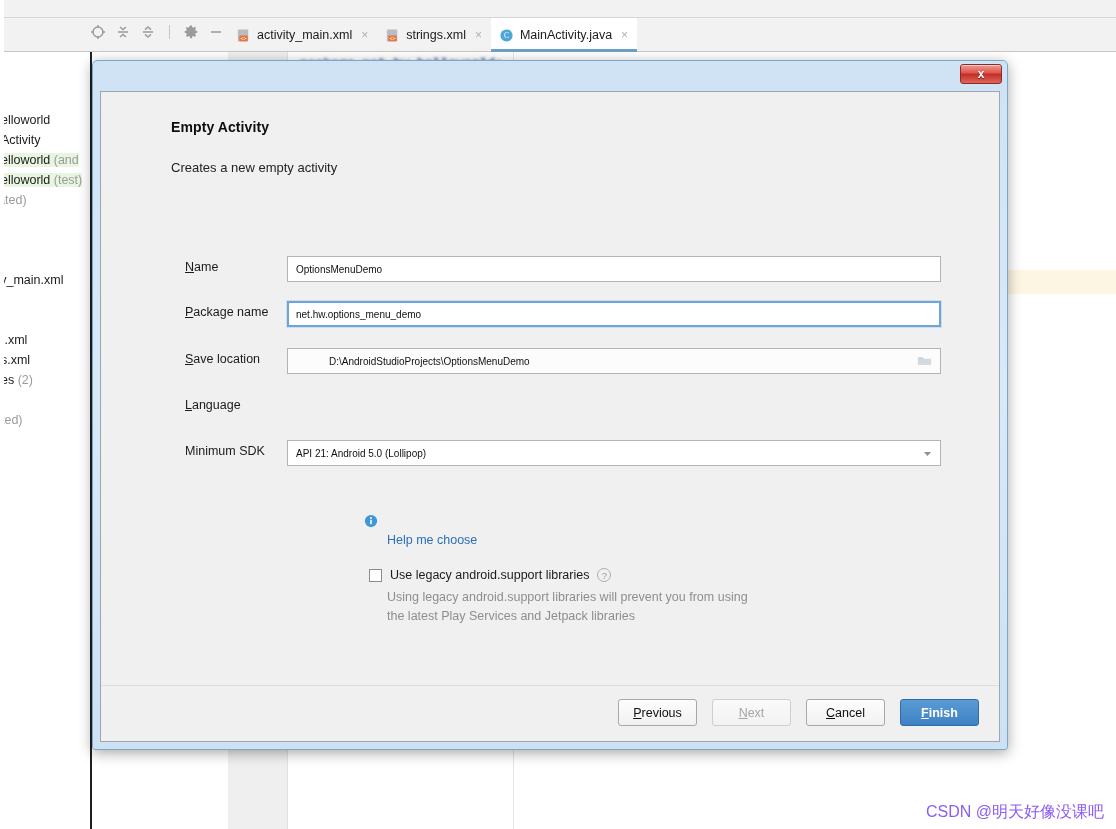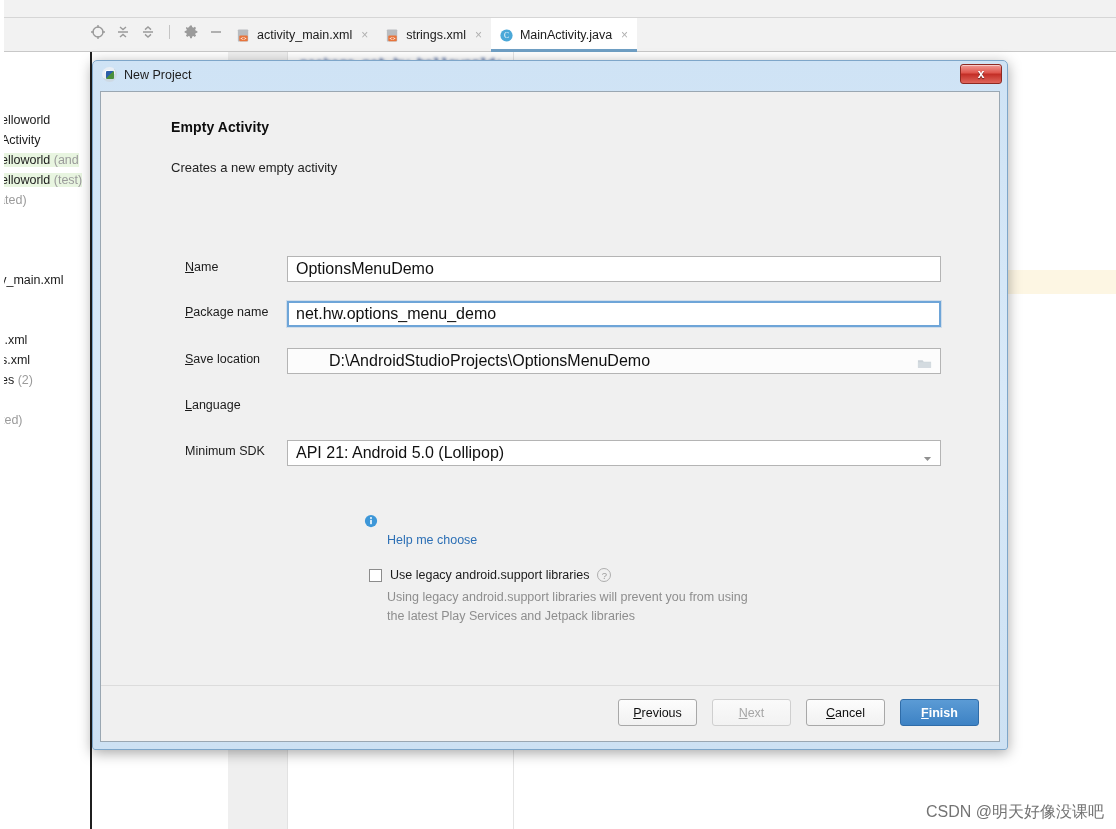--- a/index.html
+++ b/index.html
@@ -157,21 +157,21 @@
   .field-row { position: absolute; left: 84px; height: 20px; }
   .flabel {
     position: absolute; left: 0; top: 4px;
     font-size: 12.5px; color: #1b1b1b; white-space: nowrap;
   }
   .flabel u { text-decoration: underline; }
   .fctrl {
     position: absolute; left: 102px; width: 654px; height: 26px;
     background: #ffffff; border: 1px solid #b4b4b4;
     display: flex; align-items: center; padding: 0 8px;
-    font-size: 16px; color: #101010;
+    font-size: 10px; color: #101010;
   }
   .fctrl.focused {
     border: 2px solid #6ea5d8; padding: 0 7px;
     box-shadow: 0 0 0 1px rgba(110,165,216,.25);
   }
   .fctrl.readonly { background: #fcfcfc; padding-left: 41px; }
   .fctrl .val { flex: 1; white-space: nowrap; overflow: hidden; }
   .browse-ico { width: 15px; height: 12px; opacity: .85; flex: 0 0 15px; }
   .caret { width: 9px; height: 9px; flex: 0 0 9px; opacity: .65; }
   .combo { justify-content: space-between; }
@@ -224,21 +224,21 @@
   .dbtn.disabled { color: #a6a6a6; border-color: #cfcfcf; cursor: default;
     background: linear-gradient(to bottom,#fafafa,#f2f2f2); }
   .dbtn.primary {
     background: linear-gradient(to bottom,#5b9bd5,#3d82c4);
     border-color: #2f6ca8; color: #ffffff; font-weight: bold;
   }
   .dbtn.primary u { text-decoration: underline; }
 
   .watermark {
     position: absolute; right: 12px; bottom: 6px;
-    font-size: 16px; color: #737373; white-space: nowrap;
+    font-size: 16px; color: #8b5cf6; white-space: nowrap;
   }
 </style>
 </head>
 <body>
 
 <div id="root">
 
   <div class="ide-toolbar"></div>
   <div class="ide-toolstrip"></div>
 
@@ -320,26 +320,20 @@
         <span class="ficon"><svg viewBox="0 0 16 16">
             <circle cx="8" cy="8" r="6.5" fill="#4ba8d8"></circle>
             <text x="8" y="11" font-size="8" fill="#fff" text-anchor="middle" font-family="serif">C</text>
           </svg></span>
         <span>MainActivity.java</span>
         <span class="xclose">×</span>
       </div>
     </div>
 
   <div class="dialog">
-    <div class="titlebar">
-      <span class="app-ico">
-          <i></i>
-        </span>
-      <span class="title-text">New Project</span>
-    </div>
     <div class="btn-close">
       <span>x</span>
     </div>
 
     <div class="dlg-body">
       <div class="content-pane">
 
         <div class="step-title">Empty Activity</div>
         <div class="step-sub">Creates a new empty activity</div>
 

